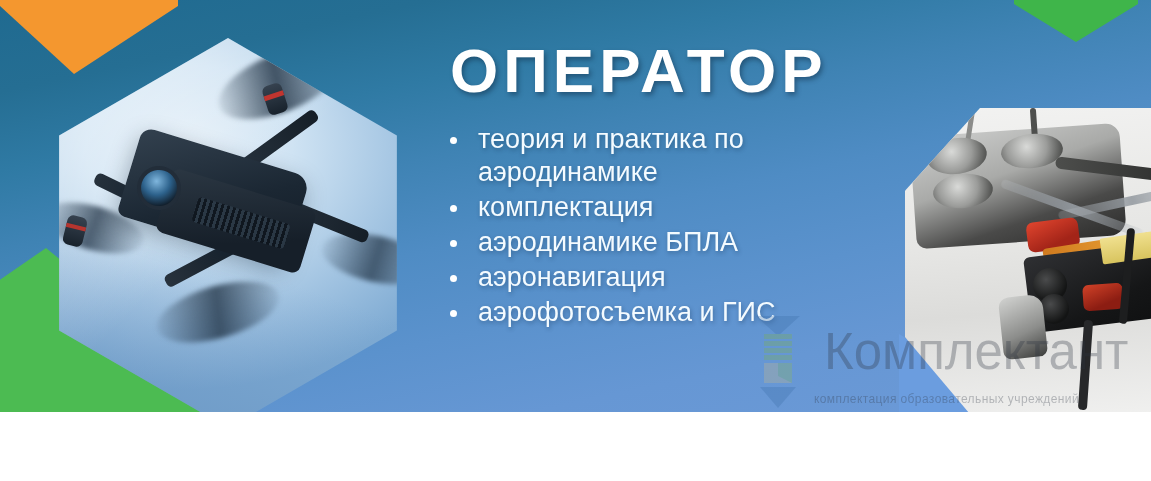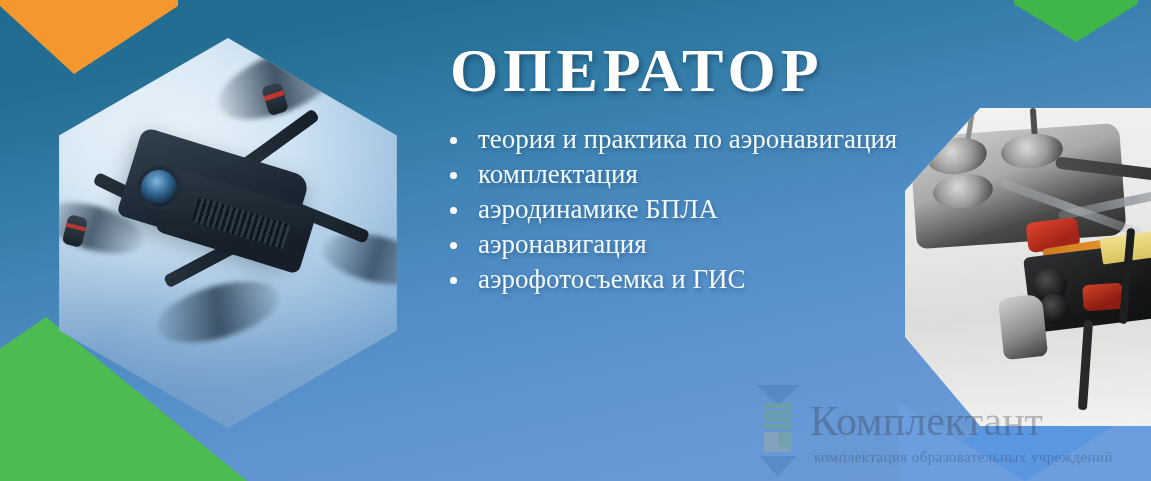--- a/index.html
+++ b/index.html
@@ -1,31 +1,30 @@
 <!DOCTYPE html>
 <html><head>
 <meta charset="utf-8">
 <style>
   html,body{margin:0;padding:0;background:#fff;}
   body{font-family:"Liberation Sans","DejaVu Sans",sans-serif;}
 
   .banner{
     position:relative;
-    width:1151px;height:481px;
+    width:1151px;height:412px;
     overflow:hidden;
     background:linear-gradient(168deg,
         #1f6a90 0%,
         #256e93 14%,
         #2f7aa4 26%,
         #3f83b4 38%,
         #4f8cc4 52%,
         #5b92cd 66%,
         #6697d4 80%,
         #6d9ad8 100%);
-    font-family:Liberation Serif, serif;
   }
 
   
   .deco{position:absolute;}
 
   .deco-tl{
     top:0;left:0;width:178px;height:74px;
     background:#f4972f;
     clip-path:polygon(0 0,178px 0,178px 6px,74px 74px,0 6px);
   }
@@ -191,29 +190,29 @@
   }
   .bullets li.wrap{line-height:33px;}
 
   
   .watermark{
     position:absolute;left:748px;bottom:2px;width:403px;height:92px;
     opacity:.30;pointer-events:none;
   }
   .wm-logo{position:absolute;left:2px;top:-4px;width:56px;height:96px;}
   .wm-text{
-    position:absolute;left:62px;top:6px;
+    position:absolute;left:76px;top:6px;
     color:#2c3340;
-    font-size:42px;line-height:56px;font-weight:400;
+    font-size:51px;line-height:56px;font-weight:400;
     letter-spacing:0px;white-space:nowrap;
   }
   .wm-sub{
-    position:absolute;left:66px;top:62px;
+    position:absolute;left:66px;top:74px;
     color:#2c3340;
-    font-size:15px;letter-spacing:.4px;white-space:nowrap;
+    font-size:12px;letter-spacing:.4px;white-space:nowrap;
   }
 </style>
 </head>
 <body>
 
 <div class="banner">
 
   <div class="deco deco-tl"></div>
   <div class="deco deco-tr"></div>
   <div class="deco deco-bl"></div>
@@ -260,21 +259,21 @@
 
     <div class="rc fpv-leg"></div>
     <div class="rc fpv-goggle"></div>
   </div>
 
   <div class="copy">
     <div class="title">
       <div class="l1">ОПЕРАТОР</div>
     </div>
     <ul class="bullets">
-      <li class="wrap">теория и практика по аэронавигация</li>
+      <li class="wrap">теория и практика по аэродинамике</li>
       <li>комплектация</li>
       <li>аэродинамике БПЛА</li>
       <li>аэронавигация</li>
       <li>аэрофотосъемка и ГИС</li>
     </ul>
   </div>
 
   <div class="watermark">
     <svg class="wm-logo" viewBox="0 0 56 96">
       <polygon points="6,2 50,2 28,22" fill="#3c6ea8"></polygon>

